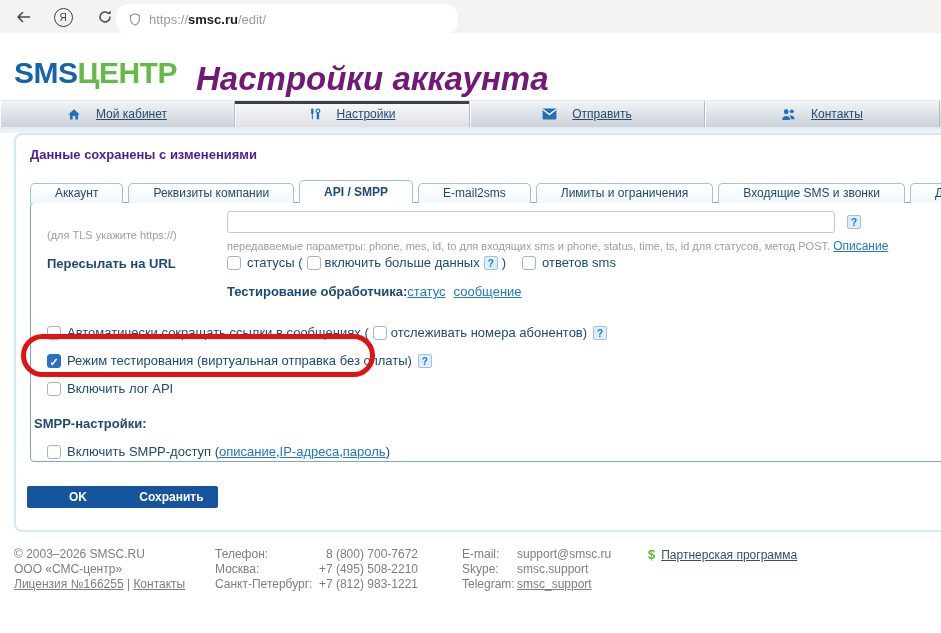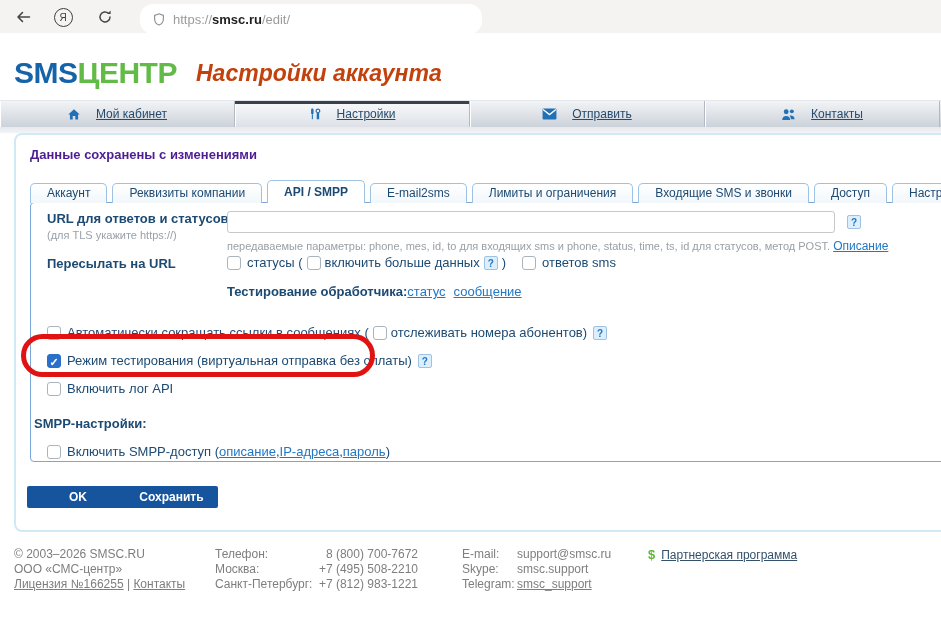--- a/index.html
+++ b/index.html
@@ -3,46 +3,46 @@
 <meta charset="utf-8">
 <style>
   * { box-sizing: border-box; margin: 0; padding: 0; }
   body { font-family: "Liberation Sans", sans-serif; background: #fff; }
   .page { position: relative; width: 941px; height: 633px; background: #fff; overflow: hidden; }
 
   
   .browser-bar { position: absolute; left: 0; top: 0; width: 941px; height: 33px; background: #f4f3f1; }
   .b-btn { position: absolute; top: 6px; width: 22px; height: 22px; display: flex; align-items: center; justify-content: center; cursor: pointer; }
   .yandex-circle { width: 19px; height: 19px; border: 1.6px solid #3f3f3f; border-radius: 50%; display: flex; align-items: center; justify-content: center; font-size: 10px; color: #3f3f3f; }
-  .url-pill { position: absolute; left: 140px; top: 4px; width: 342px; height: 25px; background: #fff; border-radius: 13px; display: flex; align-items: center; padding: 15px 12px; gap: 7px; }
+  .url-pill { position: absolute; left: 116px; top: 4px; width: 342px; height: 25px; background: #fff; border-radius: 13px; display: flex; align-items: center; padding: 15px 12px; gap: 7px; }
   .url-text { font-size: 13px; color: #9b9b9b; white-space: nowrap; }
   .url-text .domain { color: #1f1f1f; font-weight: bold; }
 
   
   .logo { position: absolute; left: 14px; top: 56px; font-size: 30px; font-weight: bold; letter-spacing: -0.5px; cursor: pointer; }
   .logo .p1 { color: #1563a8; }
   .logo .p2 { color: #62bb46; }
-  .page-title { position: absolute; left: 196px; top: 60px; font-size: 23px; font-style: italic; font-weight: bold; color: #c2410c; }
+  .page-title { position: absolute; left: 196px; top: 60px; font-size: 33px; font-style: italic; font-weight: bold; color: #701a75; }
 
   
   .main-nav { position: absolute; left: 0; top: 100px; width: 941px; height: 27px; display: flex; background: linear-gradient(#f2f4f6, #ccd2da); border-top: 1px solid #e4e7eb; }
   .main-nav .mtab { width: 235px; height: 100%; display: flex; align-items: center; justify-content: center; gap: 6px; border-right: 1px solid #b3bac4; box-shadow: inset 1px 0 0 #fff; cursor: pointer; position: relative; }
   .main-nav .mtab.active { background: linear-gradient(#f9fafb, #dde1e7); }
   .main-nav .mtab.active::before { content: ""; position: absolute; left: 0; top: 0; width: 100%; height: 3px; background: #3a414c; }
   .mtab .mlabel { font-size: 12px; color: #274b6d; text-decoration: underline; padding-left: 9px; }
   .mtab svg { display: block; }
   .nav-strip { position: absolute; left: 0; top: 127px; width: 941px; height: 6px; background: linear-gradient(#e6e9ee, #f2f4f6); }
 
   
   .box { position: absolute; left: 14px; top: 133px; width: 952px; height: 399px; border: 2px solid #cfe9f7; border-radius: 8px; background: #fff; }
   .saved-msg { position: absolute; left: 30px; top: 147px; font-size: 13px; font-weight: bold; color: #4c1d95; }
 
   
   .form-tabs { position: absolute; left: 30px; top: 180px; height: 23px; display: flex; align-items: flex-end; z-index: 3; }
-  .ftab { height: 20px; line-height: 19px; padding: 0 16px; margin-right: 5px; border: 1px solid #9dc2e4; border-bottom: none; border-radius: 5px 5px 0 0; font-size: 12px; color: #1c4a73; background: linear-gradient(#ffffff, #f2f7fb); cursor: pointer; white-space: nowrap; }
+  .ftab { height: 20px; line-height: 19px; padding: 0 24px; margin-right: 5px; border: 1px solid #9dc2e4; border-bottom: none; border-radius: 5px 5px 0 0; font-size: 12px; color: #1c4a73; background: linear-gradient(#ffffff, #f2f7fb); cursor: pointer; white-space: nowrap; }
   .ftab.active { height: 23px; line-height: 23px; font-weight: bold; background: #fff; }
 
   
   .panel { position: absolute; left: 30px; top: 202px; width: 936px; height: 260px; border: 1px solid #7aa7d9; border-radius: 4px; background: #fff; z-index: 2; }
   .lbl { position: absolute; font-size: 13px; font-weight: bold; color: #1c4a73; white-space: nowrap; }
   .sub { position: absolute; font-size: 11px; color: #98a0a8; white-space: nowrap; }
   .row { position: absolute; font-size: 13px; color: #1c4a73; white-space: nowrap; display: flex; align-items: center; }
   .hint { position: absolute; font-size: 11px; color: #9aa0a6; white-space: nowrap; }
   .url-input { position: absolute; left: 196px; top: 8px; width: 608px; height: 22px; border: 1px solid #c8c8c8; border-radius: 3px; font-size: 13px; padding: 0 6px; color: #333; }
   a.lnk { color: #2377c4; text-decoration: underline; cursor: pointer; }
@@ -144,21 +144,20 @@
     <div class="ftab">Реквизиты компании</div>
     <div class="ftab active">API / SMPP</div>
     <div class="ftab">E-mail2sms</div>
     <div class="ftab">Лимиты и ограничения</div>
     <div class="ftab">Входящие SMS и звонки</div>
     <div class="ftab">Доступ</div>
     <div class="ftab">Настройки</div>
   </div>
 
   <div class="panel">
-    <div class="lbl" style="left:16px; top:8px;">URL для ответов и статусов</div>
     <div class="sub" style="left:16px; top:26px;">(для TLS укажите https://)</div>
     <input class="url-input" type="text" value="" style="">
     <span class="help" style="position:absolute; left:816px; top:12px;">?</span>
     <div class="hint" style="left:196px; top:36px;"><span>передаваемые параметры: phone, mes, id, to для входящих sms и phone, status, time, ts, id для статусов, метод POST.</span> <a class="lnk">Описание</a></div>
 
     <div class="lbl" style="left:16px; top:53px;">Пересылать на URL</div>
     <div class="row" style="left:196px; top:52px;">
       <span class="cb gapr"></span>
       <span>статусы (</span>
       <span class="cb gap4"></span>

